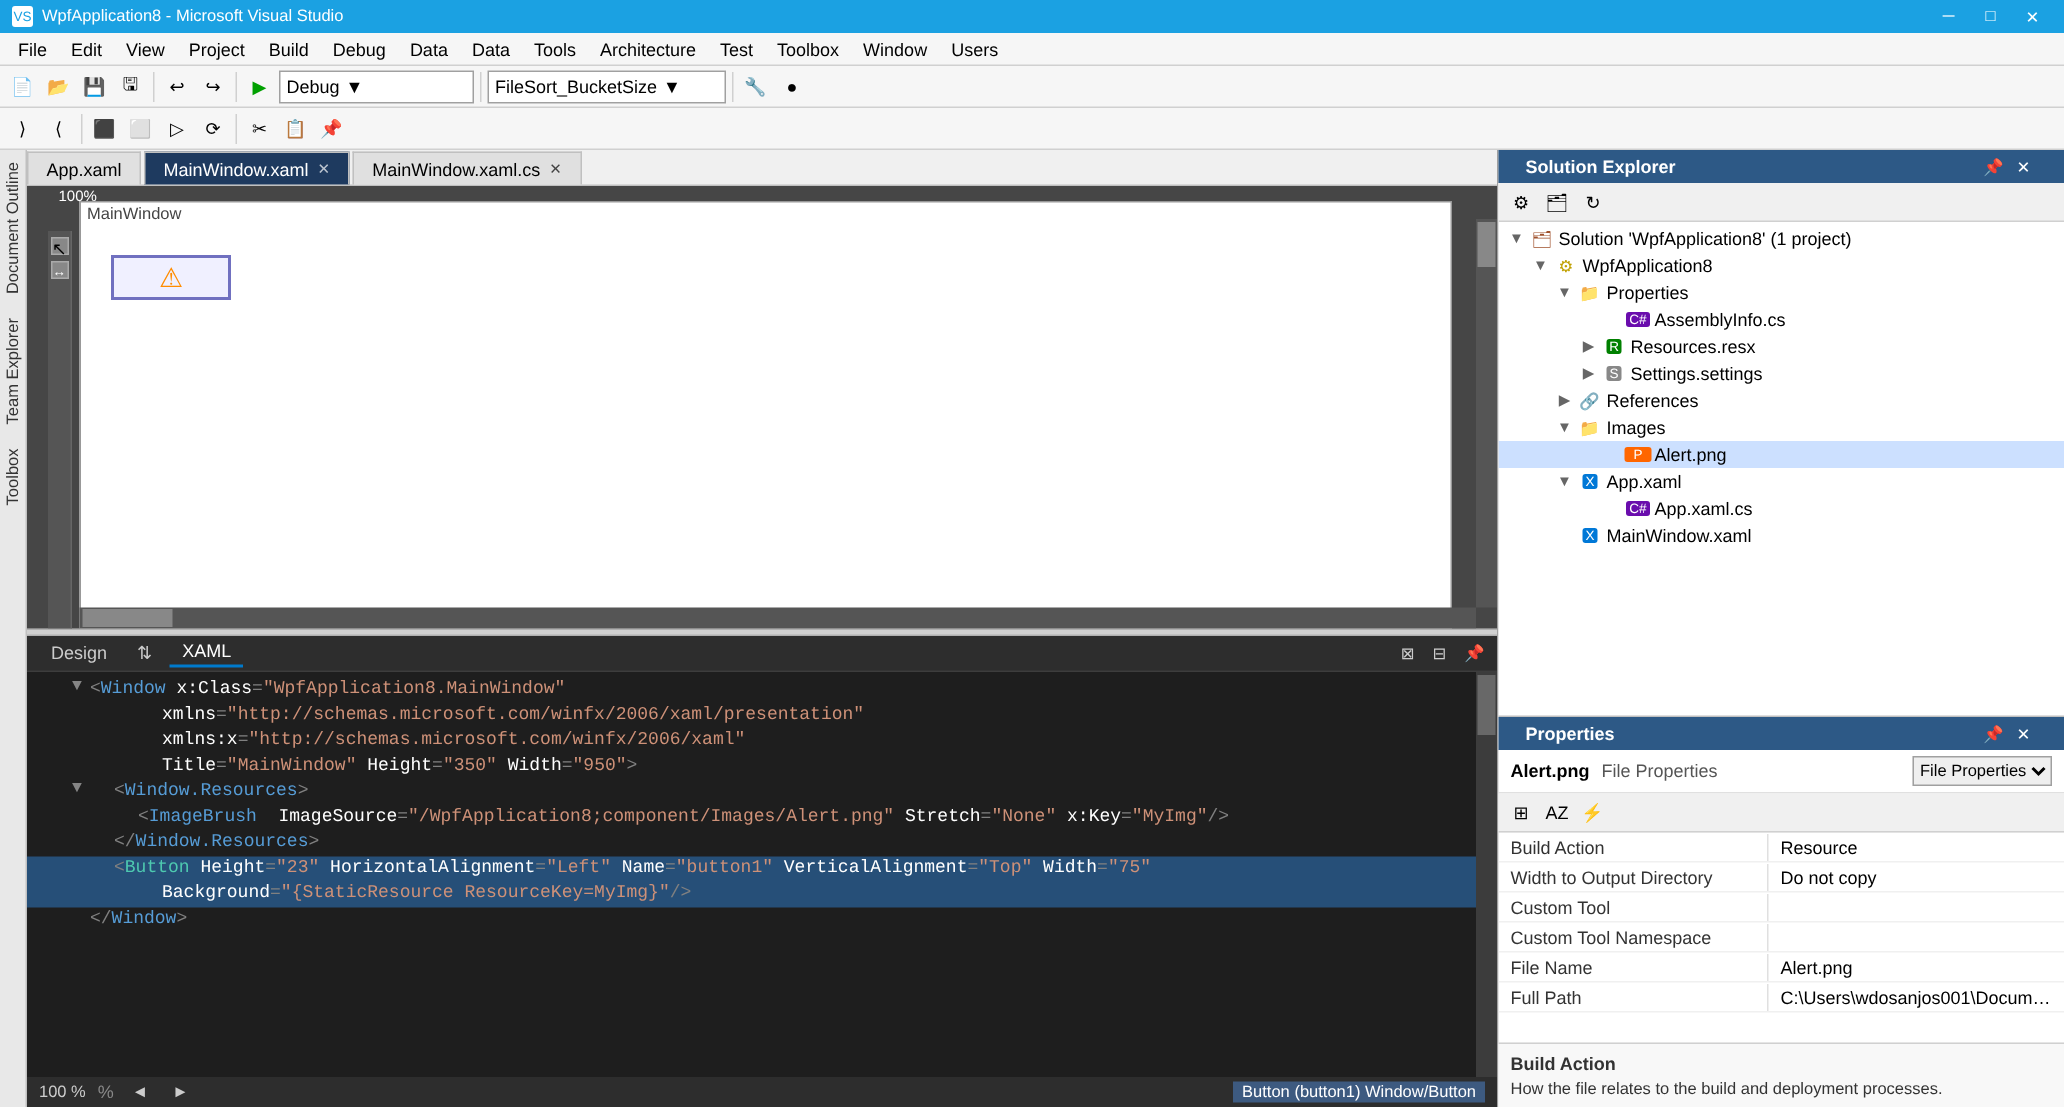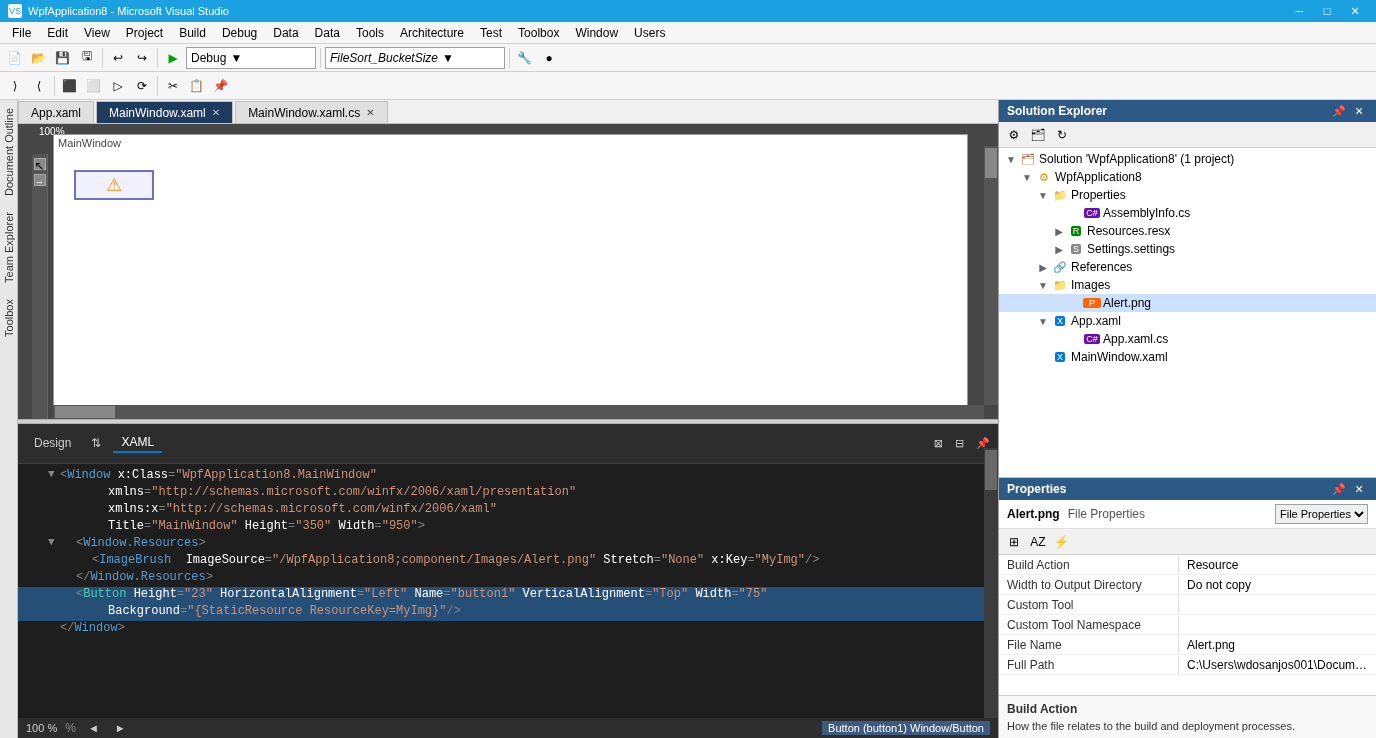--- a/index.html
+++ b/index.html
@@ -15,21 +15,21 @@
     
     .menu-bar { background: #f6f6f6; height: 22px; display: flex; align-items: center; border-bottom: 1px solid #d0d0d0; padding: 0 4px; }
     .menu-item { padding: 2px 8px; font-size: 12px; cursor: pointer; height: 22px; display: flex; align-items: center; }
 
     
     .toolbar { background: #f6f6f6; border-bottom: 1px solid #d0d0d0; display: flex; align-items: center; padding: 2px 4px; gap: 2px; flex-wrap: wrap; min-height: 28px; }
     .tb-btn { width: 22px; height: 22px; display: flex; align-items: center; justify-content: center; font-size: 12px; cursor: pointer; border: 1px solid transparent; }
     .tb-sep { width: 1px; height: 20px; background: #d0d0d0; margin: 0 2px; }
     .tb-dropdown { height: 22px; padding: 0 4px; font-size: 12px; border: 1px solid #a0a0a0; background: white; cursor: pointer; display: flex; align-items: center; gap: 4px; }
     .tb-dropdown-wide { width: 130px; }
-    .tb-dropdown-verywide { width: 180px; font-style: italic; }
+    .tb-dropdown-verywide { width: 159px; }
 
     
     .main-layout { display: flex; height: calc(738px - 22px - 22px - 28px - 28px); }
 
     
     .left-sidebar { width: 18px; background: #e8e8e8; border-right: 1px solid #c0c0c0; display: flex; flex-direction: column; align-items: center; }
     .sidebar-tab { writing-mode: vertical-rl; transform: rotate(180deg); font-size: 11px; padding: 8px 2px; cursor: pointer; color: #333; white-space: nowrap; }
 
     
     .editor-area { flex: 1; display: flex; flex-direction: column; overflow: hidden; }
@@ -46,21 +46,21 @@
     .design-window-label { position: absolute; top: 14px; left: 36px; font-size: 11px; color: #333; }
     .design-button { position: absolute; top: 45px; left: 50px; width: 80px; height: 30px; border: 2px solid #7070c0; display: flex; align-items: center; justify-content: center; background: #f0f0ff; }
     .design-warning { font-size: 18px; color: #ff8c00; }
     .zoom-label { position: absolute; top: 2px; left: 21px; font-size: 10px; color: white; }
 
     
     .h-splitter { height: 5px; background: #d0d0d0; cursor: row-resize; border-top: 1px solid #b0b0b0; border-bottom: 1px solid #b0b0b0; }
 
     
     .xaml-pane { height: 200px; background: #1e1e1e; overflow: hidden; position: relative; }
-    .xaml-toolbar { background: #2d2d2d; height: 40px; display: flex; align-items: center; padding: 0 8px; gap: 8px; border-bottom: 1px solid #3d3d3d; }
+    .xaml-toolbar { background: #2d2d2d; height: 24px; display: flex; align-items: center; padding: 0 8px; gap: 8px; border-bottom: 1px solid #3d3d3d; }
     .xaml-tab { color: #ccc; font-size: 12px; padding: 2px 8px; cursor: pointer; }
     .xaml-tab.active { color: white; border-bottom: 2px solid #007acc; }
     .xaml-arrows { color: #ccc; font-size: 12px; padding: 2px 4px; cursor: pointer; }
     .xaml-content { padding: 4px 0; overflow: hidden; font-family: 'Consolas', 'Courier New', monospace; font-size: 12px; }
     .xaml-line { display: flex; align-items: flex-start; min-height: 17px; }
     .line-num { width: 30px; text-align: right; padding-right: 8px; color: #858585; font-size: 11px; user-select: none; }
     .line-exp { width: 12px; color: #858585; font-size: 11px; cursor: pointer; }
     .line-content { flex: 1; color: #d4d4d4; white-space: pre; }
     .xml-bracket { color: #808080; }
     .xml-tag { color: #569cd6; }
@@ -69,21 +69,21 @@
     .highlight-line { background: #264f78; }
 
     
     .bottom-tab-bar { background: #2d2d2d; height: 20px; display: flex; align-items: center; padding: 0 8px; gap: 8px; }
     .bottom-tab { color: #ccc; font-size: 11px; padding: 1px 6px; cursor: pointer; }
     .bottom-tab.active { background: #3d5a80; color: white; }
     .btn-nav { color: #ccc; font-size: 11px; padding: 1px 4px; }
 
     
     .right-panel { width: 378px; display: flex; flex-direction: column; border-left: 1px solid #a0a0a0; }
-    .panel-header { background: #2d5986; color: white; height: 22px; display: flex; align-items: center; justify-content: space-between; padding: 0 8px; font-size: 12px; }
+    .panel-header { background: #2d5986; color: white; height: 22px; display: flex; align-items: center; justify-content: space-between; padding: 0 18px; font-size: 12px; }
     .panel-title { font-weight: bold; font-size: 12px; }
     .panel-controls { display: flex; gap: 2px; }
     .panel-btn { width: 18px; height: 18px; display: flex; align-items: center; justify-content: center; font-size: 11px; cursor: pointer; color: white; }
 
     .solution-explorer { background: white; flex: 1; overflow: auto; border-bottom: 1px solid #c0c0c0; }
     .se-toolbar { background: #f0f0f0; border-bottom: 1px solid #d0d0d0; display: flex; align-items: center; padding: 2px 4px; gap: 2px; height: 26px; }
     .se-tree { padding: 2px 0; }
     .tree-item { display: flex; align-items: center; padding: 1px 0; cursor: pointer; font-size: 12px; white-space: nowrap; }
     .tree-item.selected { background: #cce0ff; }
     .tree-indent { display: inline-block; }

